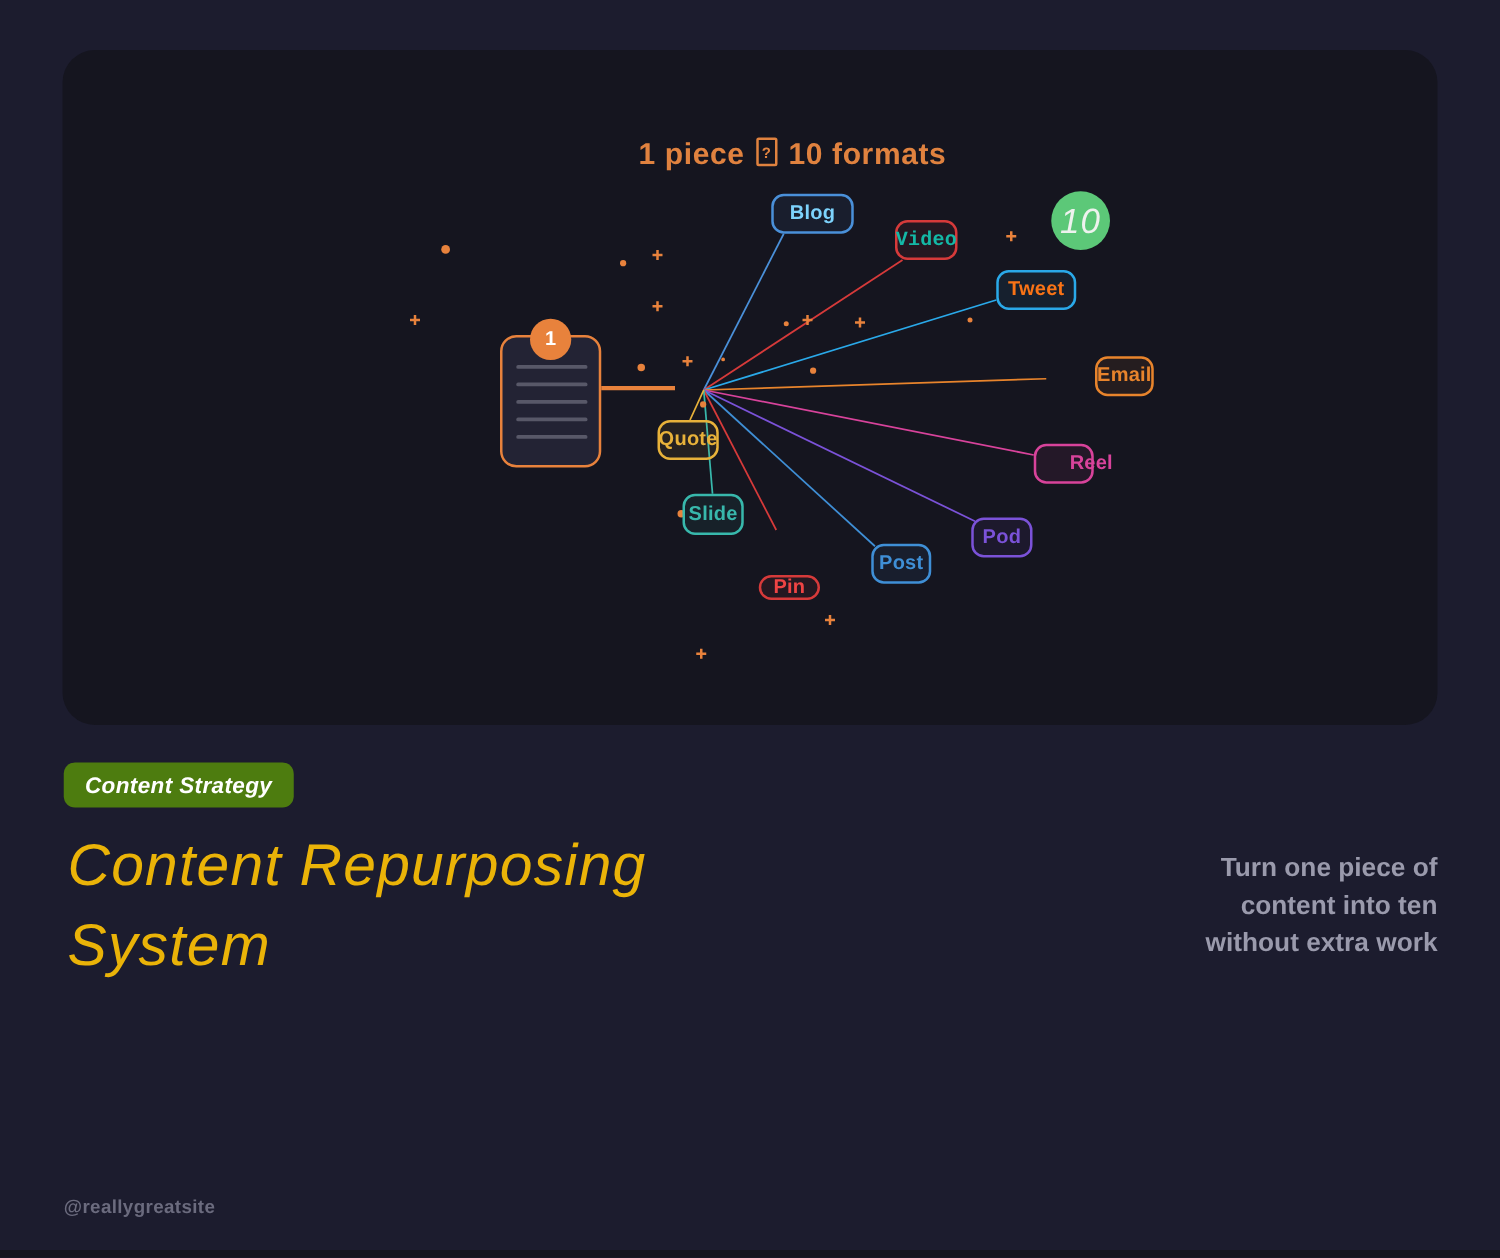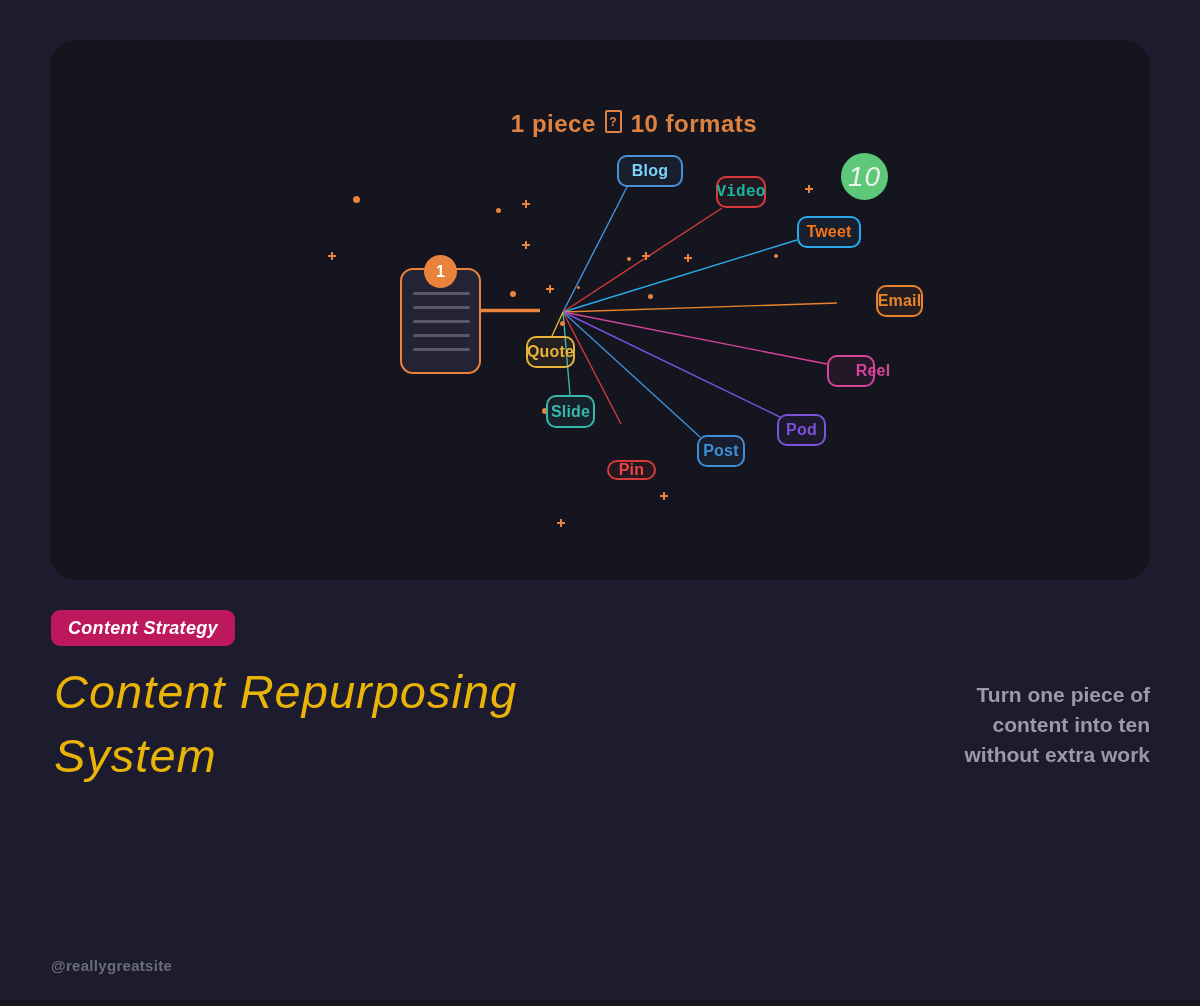--- a/index.html
+++ b/index.html
@@ -44,21 +44,21 @@
     background:#5cc878;color:#eef2ee;display:flex;align-items:center;justify-content:center;
     font-size:28px;font-style:italic;font-weight:200;letter-spacing:1px;
   }
   .dot{position:absolute;border-radius:50%;background:#e8823c;}
   .sparkle{position:absolute;width:8px;height:8px;}
   .sparkle::before,.sparkle::after{content:"";position:absolute;background:#e8823c;}
   .sparkle::before{left:3px;top:0;width:2px;height:8px;}
   .sparkle::after{left:0;top:3px;width:8px;height:2px;}
   .category-badge{
     position:absolute;left:51px;top:610px;height:36px;padding:0 17px;
-    background:#be185d;border-radius:9px;display:flex;align-items:center;
+    background:#4d7c0f;border-radius:9px;display:flex;align-items:center;
     color:#fff;font-style:italic;font-weight:bold;font-size:18px;letter-spacing:.3px;
   }
   .main-title{
     position:absolute;left:54px;top:660px;width:640px;
     color:#eab308;font-size:47px;font-style:italic;font-weight:100;
     line-height:64px;white-space:pre-line;letter-spacing:1px;
   }
   .subtitle{
     position:absolute;right:50px;top:680px;width:320px;text-align:right;
     color:#9a9aac;font-size:21px;font-weight:bold;line-height:30px;white-space:pre-line;

